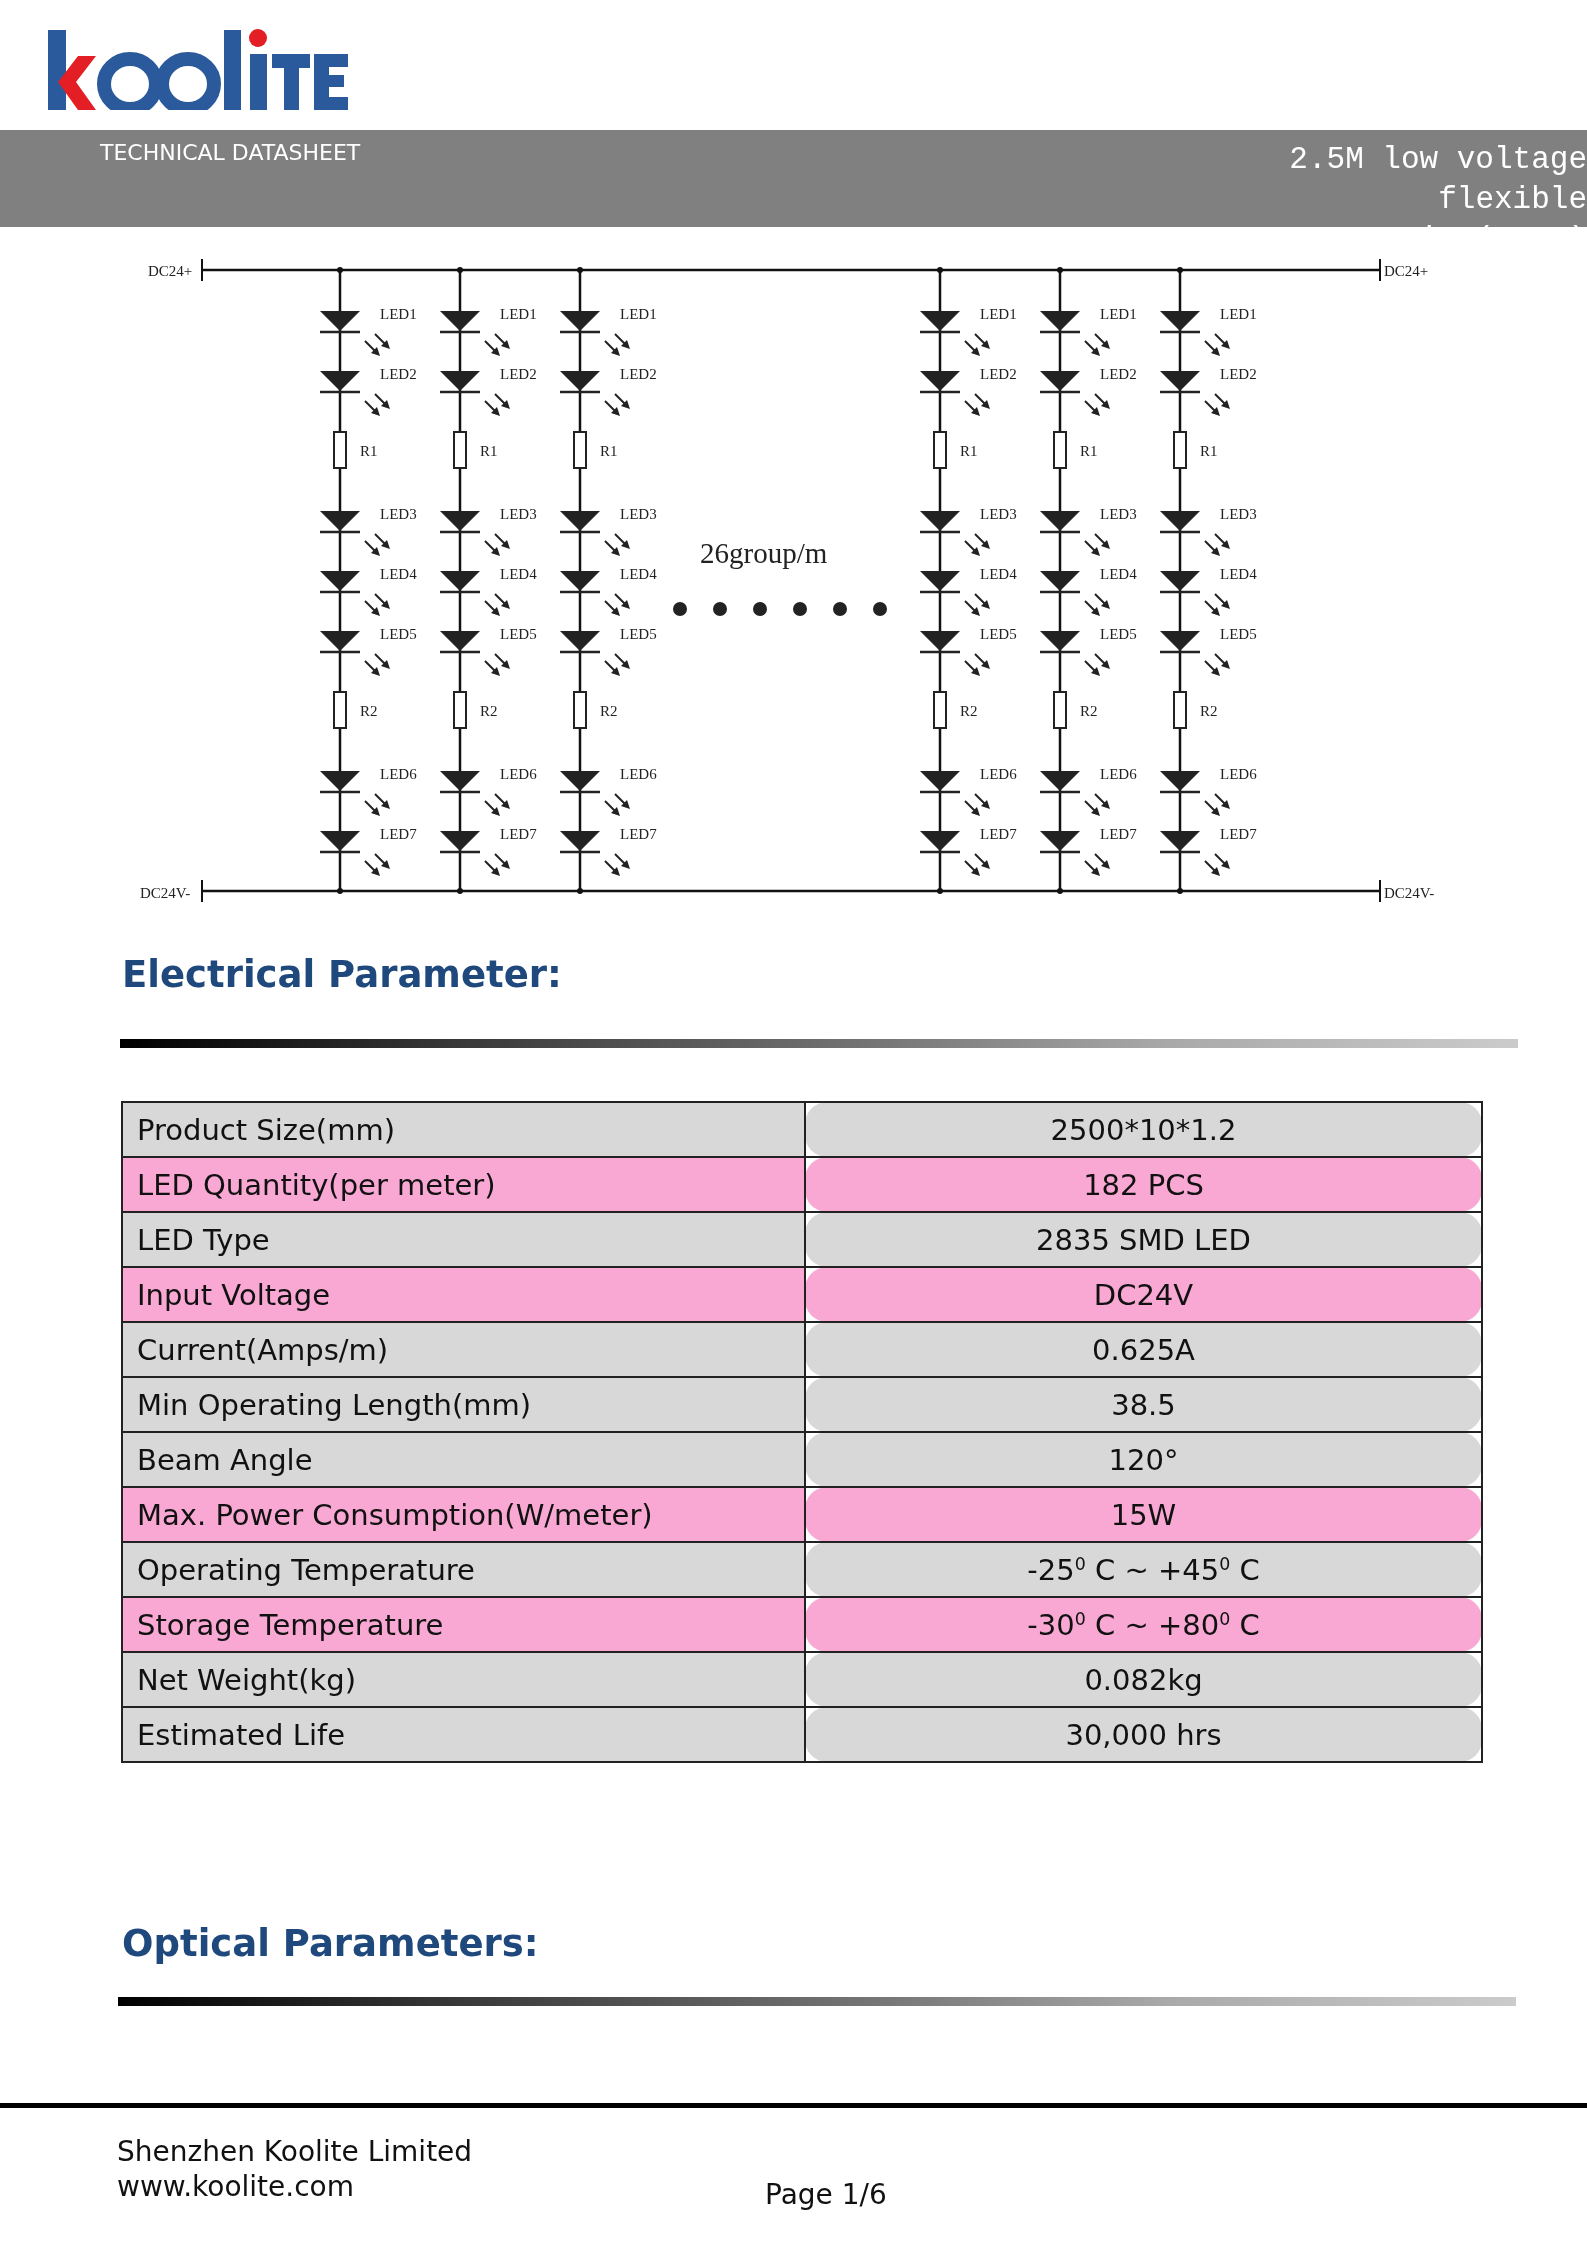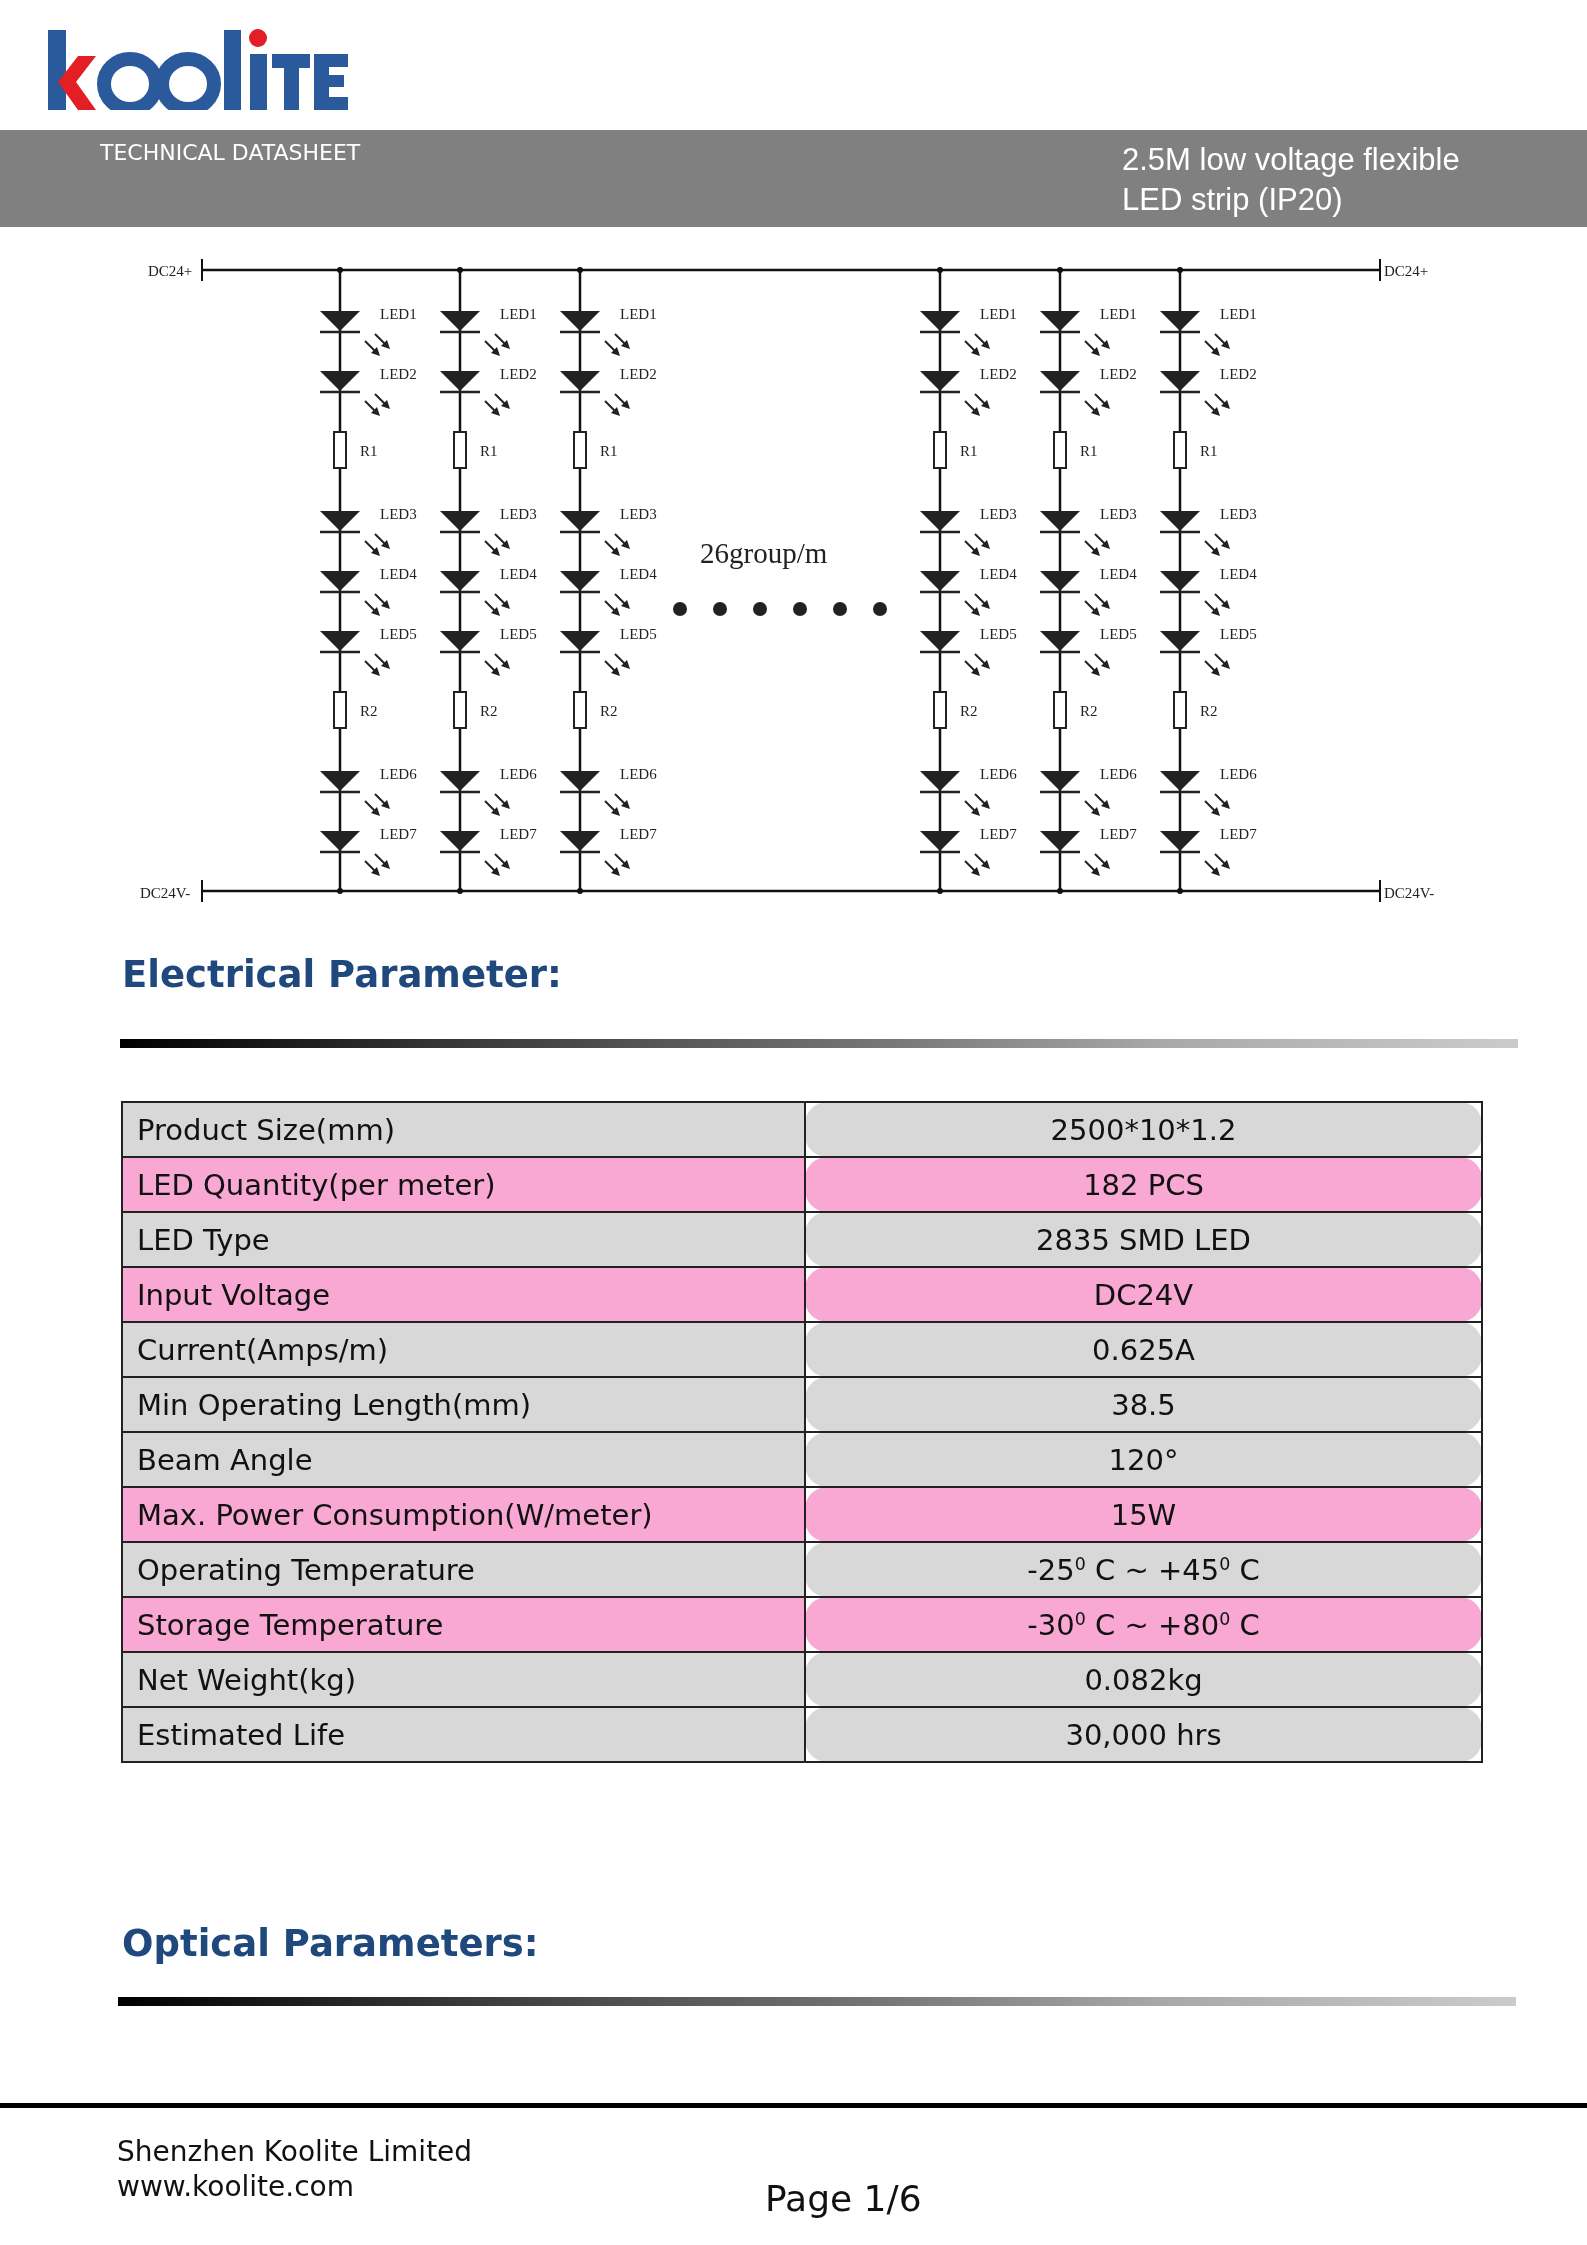--- a/index.html
+++ b/index.html
@@ -7,21 +7,21 @@
          font-family: "DejaVu Sans", sans-serif; color: #111; }
 
   
   .logo { position: absolute; left: 48px; top: 24px; width: 300px; height: 86px; }
 
   
   .band { position: absolute; left: 0; top: 130px; width: 1587px; height: 97px; background: #808080; }
   .band-left { position: absolute; left: 100px; top: 10px; color: #fff;
                font-family: "DejaVu Sans", sans-serif; font-size: 22px; letter-spacing: 0px; }
   .band-right { position: absolute; left: 1122px; top: 10px; color: #fff;
-                font-family: Liberation Sans, sans-serif; font-size: 31px; line-height: 40px; }
+                font-family: Liberation Mono, monospace; font-size: 31px; line-height: 40px; text-align: right; }
 
   
   .schematic { position: absolute; left: 0; top: 240px; width: 1587px; height: 680px; }
   .schematic text { font-family: "Liberation Serif", serif; fill: #222; }
 
   
   .section-title { position: absolute; left: 122px; font-family: "DejaVu Sans", sans-serif;
                    font-weight: bold; font-size: 37px; color: #1f497d; }
   .grad-rule { position: absolute; height: 9px;
                background: linear-gradient(to right, #000000 0%, #3a3a3a 25%, #777 55%, #a9a9a9 75%, #cbcbcb 100%); }
@@ -33,21 +33,21 @@
   table.params td.label { width: 667px; padding-left: 14px; text-align: left; }
   table.params td.value { text-align: center; border-radius: 22px; }
   tr.dark td { background: #d8d8d8; }
   tr.light td { background: #f9a8d4; }
   sup { font-size: 60%; vertical-align: 0.55em; }
 
   
   .footer-rule { position: absolute; left: 0; top: 2103px; width: 1587px; height: 5px; background: #000; }
   .footer-company { position: absolute; left: 117px; top: 2135px; font-size: 28px; font-family: "DejaVu Sans", sans-serif; }
   .footer-url { position: absolute; left: 117px; top: 2170px; font-size: 28px; font-family: "DejaVu Sans", sans-serif; }
-  .footer-page { position: absolute; left: 765px; top: 2178px; font-size: 36px; font-family: "DejaVu Sans", sans-serif; }
+  .footer-page { position: absolute; left: 765px; top: 2178px; font-size: 28px; font-family: "DejaVu Sans", sans-serif; }
 </style>
 </head>
 <body>
 
 <svg class="logo" viewBox="0 0 300 86">
 
   <rect x="0" y="6" width="18" height="80" fill="#2a5a9c"></rect>
 
   <polygon points="48,32 30,32 10,58 30,86 48,86 28,58" fill="#e31e24"></polygon>
 

